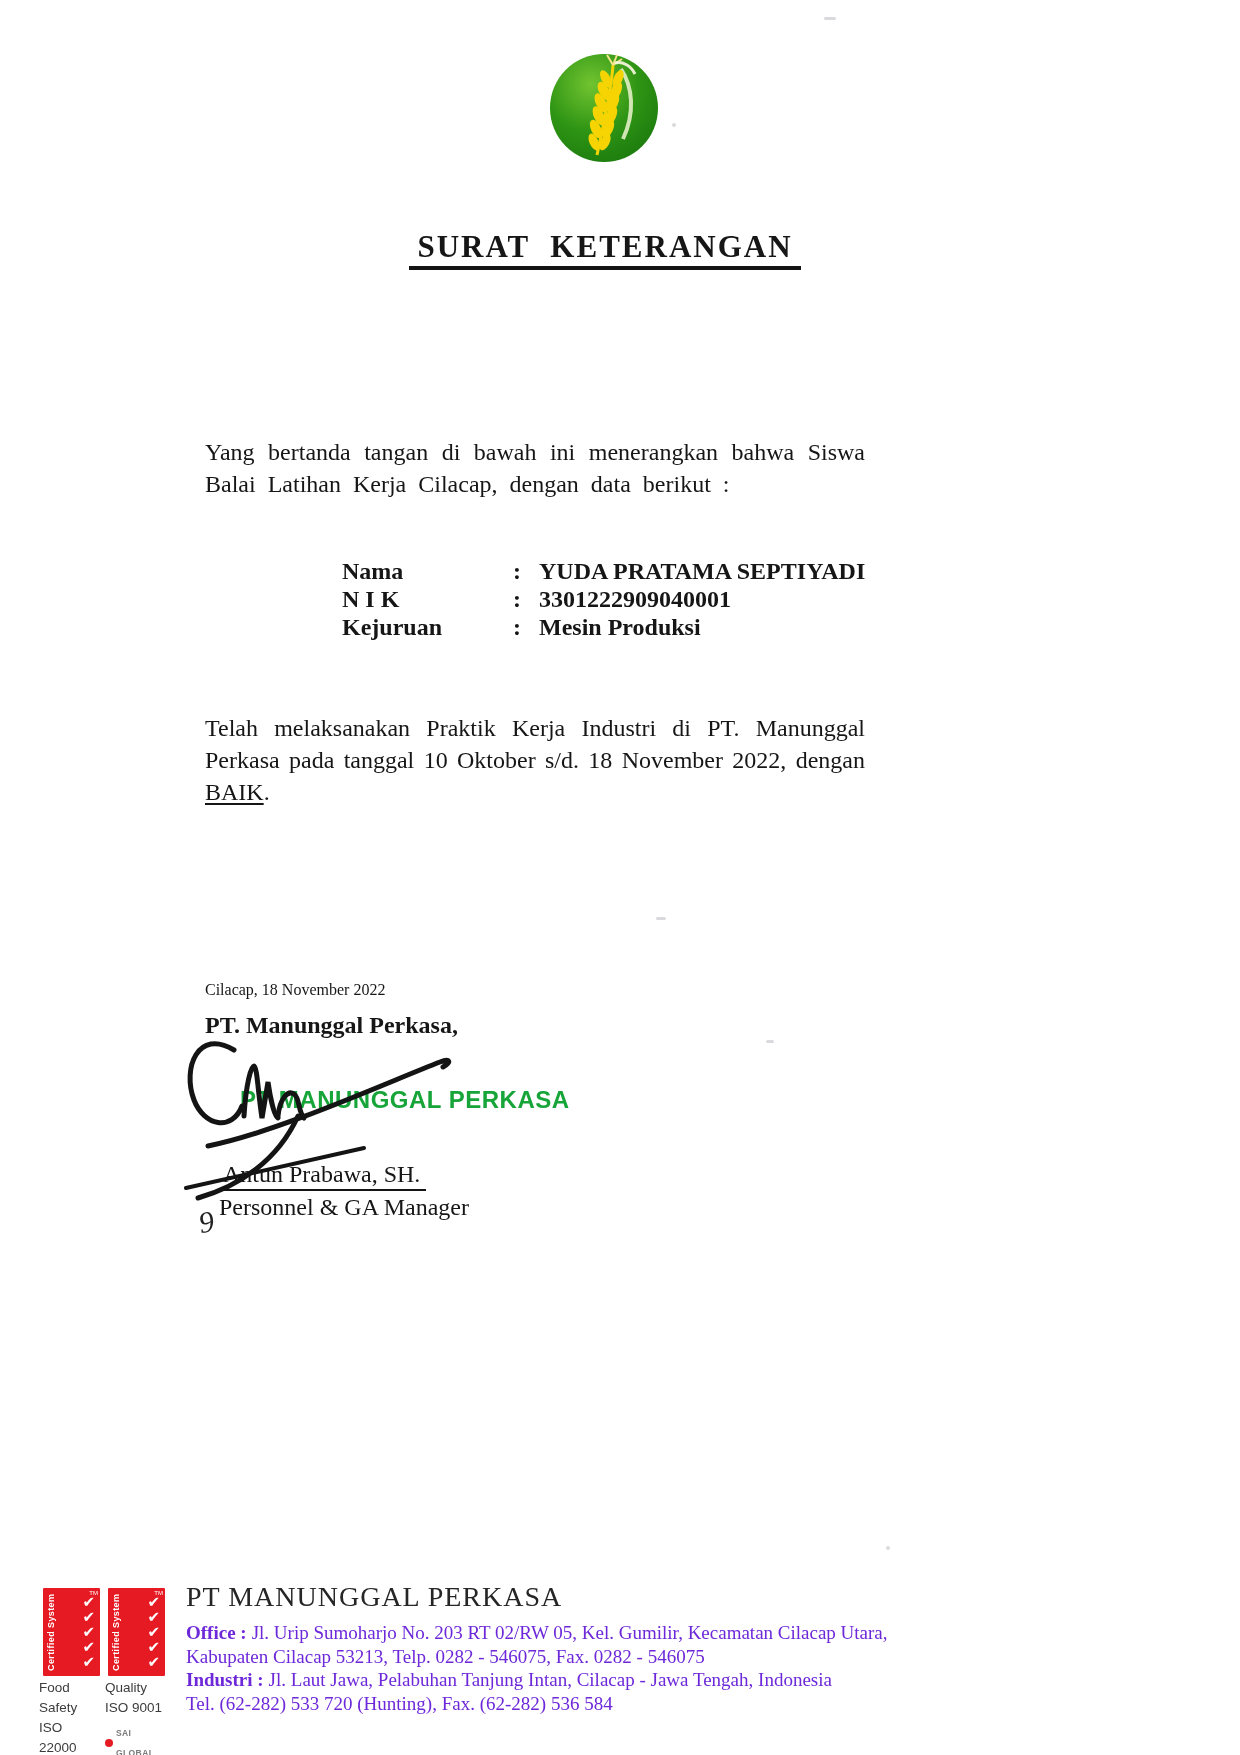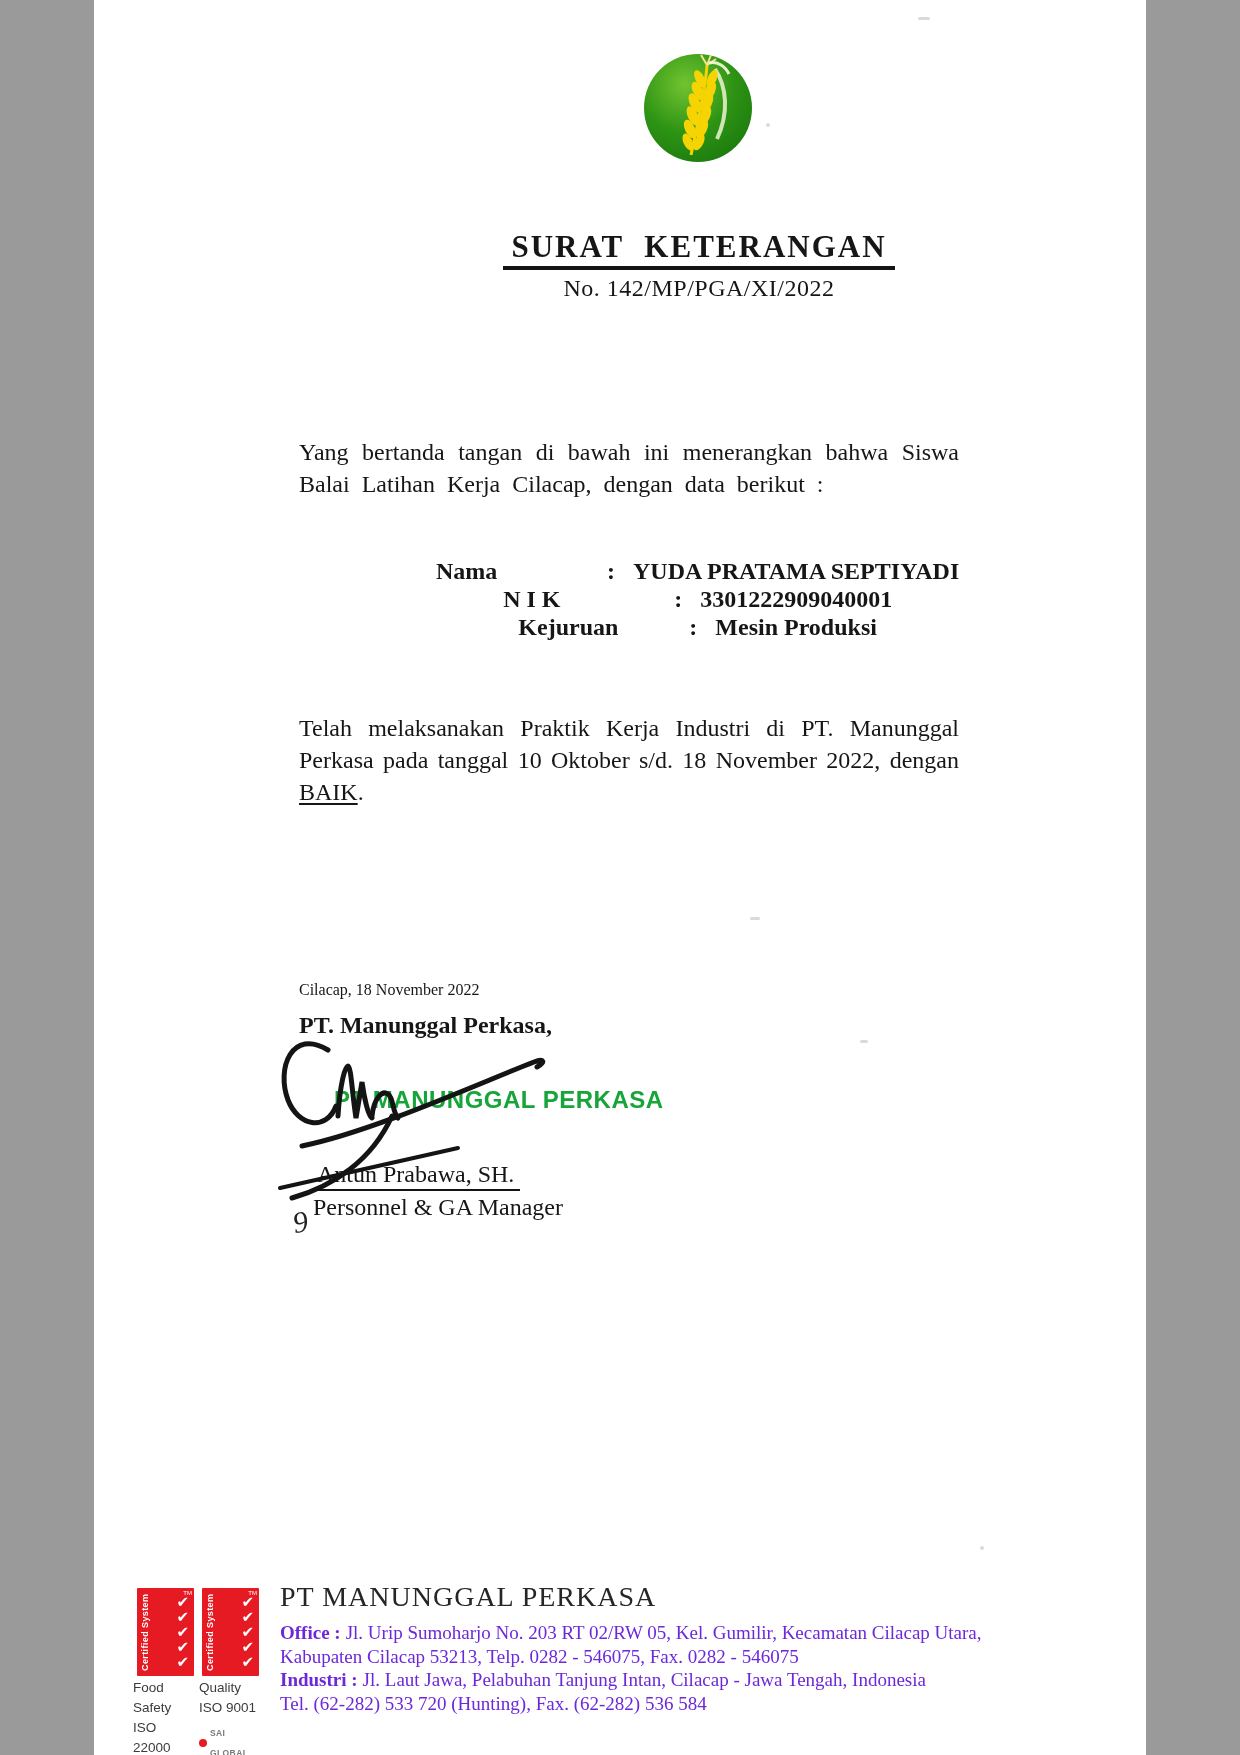--- a/index.html
+++ b/index.html
@@ -1,16 +1,16 @@
 <!DOCTYPE html>
 <html><head>
 <meta charset="utf-8">
 <style>
   html,body{margin:0;padding:0;background:#9a9a9a;}
-  .page{position:relative;width:1052px;height:1755px;background:#ffffff;
+  .page{position:relative;width:1240px;height:1755px;background:#ffffff;
         font-family:"Liberation Serif",serif;color:#161616;overflow:hidden;margin:0 auto;}
   .abs{position:absolute;}
 
   
   .logo{left:549px;top:53px;width:110px;height:110px;}
 
   
   .title-wrap{left:205px;top:229px;width:800px;text-align:center;}
   .doc-title{display:inline-block;font-size:31px;font-weight:700;letter-spacing:2px;
              word-spacing:11px;border-bottom:4px solid #141414;padding:0 8px 1px;}
@@ -18,21 +18,21 @@
 
   
   .para{left:205px;width:660px;font-size:24px;line-height:32px;text-align:justify;}
   .para-intro{top:436px;word-spacing:6px;}
   .para-body{top:700px;margin-top:12px;}
   .para-close{top:788px;word-spacing:5px;}
   .u{text-decoration:underline;text-underline-offset:3px;}
 
   
   .fields{left:342px;top:558px;font-size:24px;font-weight:700;}
-  .f-row{display:flex;height:28px;line-height:26px;justify-content:center;}
+  .f-row{display:flex;height:28px;line-height:26px;}
   .f-label{width:171px;}
   .f-sep{width:26px;}
 
   
   .place-date{left:205px;top:981px;font-size:16px;}
   .sign-company{left:205px;top:1012px;font-size:24px;font-weight:bold;}
   .stamp{left:240px;top:1086px;font-family:"Liberation Sans",sans-serif;
          font-weight:700;font-size:24px;color:#17a539;letter-spacing:.5px;z-index:1;}
   .signature-svg{left:178px;top:1020px;width:292px;height:188px;z-index:2;}
   .signer-name{left:223px;top:1161px;font-size:24px;border-bottom:2px solid #141414;
@@ -99,21 +99,20 @@
         <ellipse cx="59" cy="76" rx="5" ry="10" transform="rotate(25 59 76)"></ellipse>
         <ellipse cx="45" cy="89" rx="4.5" ry="9" transform="rotate(-24 45 89)"></ellipse>
         <ellipse cx="56" cy="89" rx="4.5" ry="9" transform="rotate(26 56 89)"></ellipse>
       </g>
       <path d="M66,10 C74,8 82,13 86,21" stroke="#fbf8e2" stroke-width="3" fill="none" opacity="0.9"></path>
     </svg>
   </div>
 
   <div class="abs title-wrap">
     <div class="doc-title">SURAT KETERANGAN</div>
-    <div class="doc-number">No. 142/MP/PGA/XI/2022</div>
   </div>
 
   <div class="abs para para-intro">Yang bertanda tangan di bawah ini menerangkan bahwa Siswa Balai Latihan Kerja Cilacap, dengan data berikut :</div>
 
   <div class="abs fields">
     <div class="f-row">
       <span class="f-label">Nama</span>
       <span class="f-sep">:</span>
       <span class="f-val">YUDA PRATAMA SEPTIYADI</span>
     </div>

